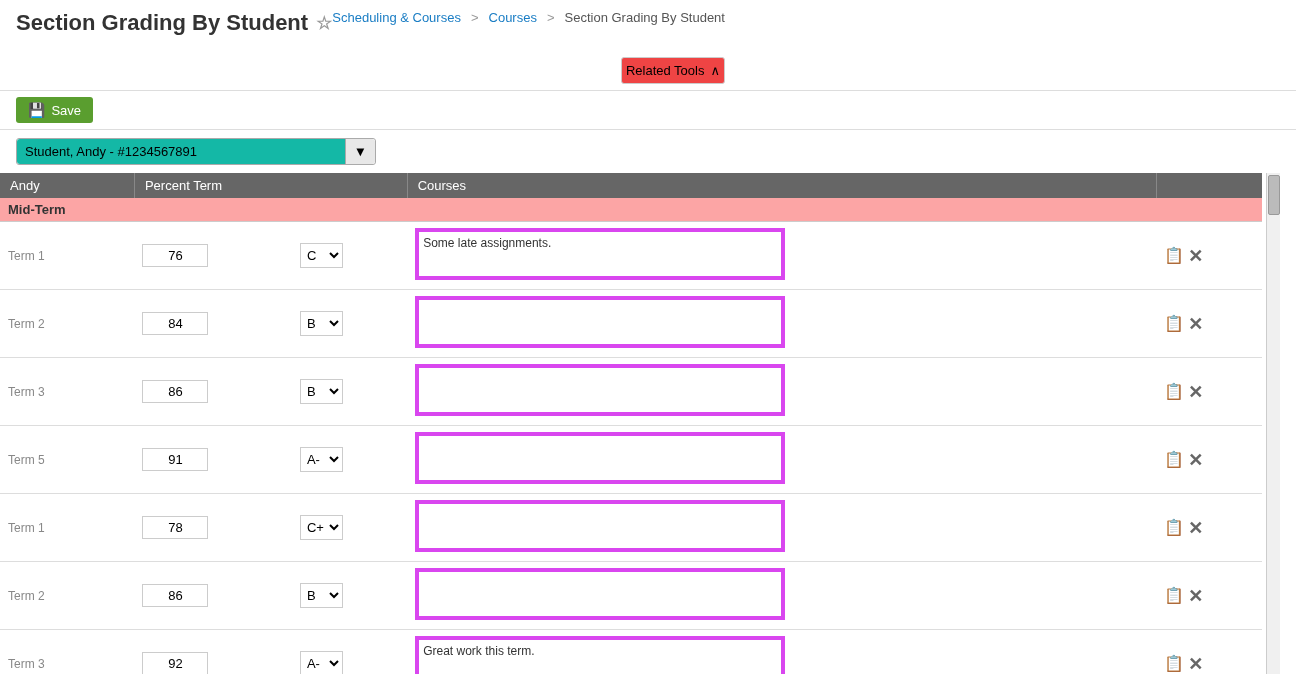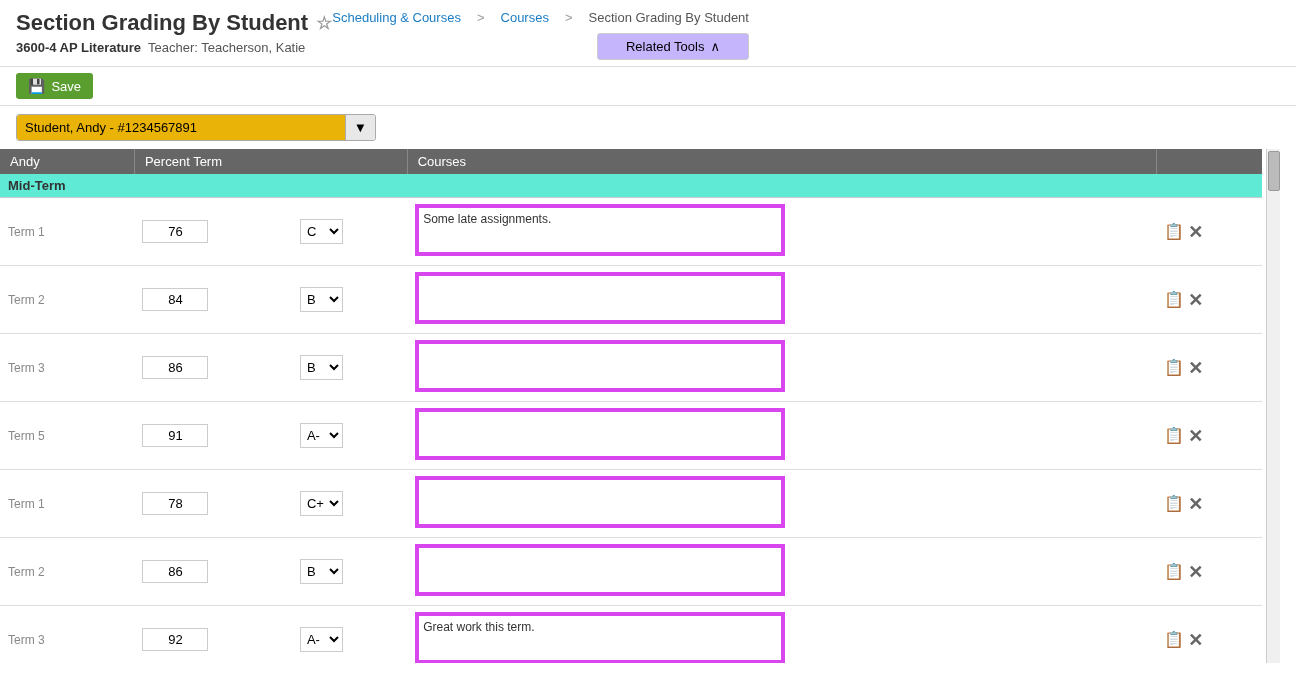--- a/index.html
+++ b/index.html
@@ -6,52 +6,52 @@
     body { font-family: Arial, sans-serif; font-size: 13px; background: #fff; color: #333; overflow: hidden; width: 1296px; height: 674px; }
 
     
     .header { display: flex; align-items: flex-start; justify-content: flex-start; padding: 10px 16px 6px 16px; border-bottom: 1px solid #ddd; }
     .header-left { display: flex; flex-direction: column; gap: 4px; }
     .page-title { font-size: 22px; font-weight: bold; color: #333; display: flex; align-items: center; gap: 8px; }
     .star-icon { color: #999; font-size: 18px; cursor: pointer; }
     .subtitle { font-size: 13px; color: #555; }
     .subtitle strong { color: #333; font-weight: bold; }
     .header-right { display: flex; flex-direction: column; align-items: flex-end; gap: 8px; }
-    .breadcrumb { font-size: 13px; display: flex; align-items: center; gap: 16px; }
+    .breadcrumb { font-size: 13px; display: flex; align-items: center; gap: 10px; }
     .breadcrumb a { color: #1a7dc4; text-decoration: none; }
     .breadcrumb span { color: #999; }
     .breadcrumb .current { color: #555; }
-    .related-tools-btn { border: 1px solid #ccc; background: #c4b5fd; padding: 5px 28px; font-size: 13px; cursor: pointer; display: flex; align-items: center; gap: 6px; border-radius: 3px; }
+    .related-tools-btn { border: 1px solid #ccc; background: #ef4444; padding: 5px 4px; font-size: 13px; cursor: pointer; display: flex; align-items: center; gap: 6px; border-radius: 3px; margin-top: 24px; }
 
     
     .toolbar { padding: 6px 16px; border-bottom: 1px solid #ddd; display: flex; align-items: center; gap: 8px; }
     .save-btn { background: #5a9e2f; color: #fff; border: none; padding: 5px 12px; font-size: 13px; cursor: pointer; border-radius: 3px; display: flex; align-items: center; gap: 6px; }
     .save-icon { font-size: 14px; }
 
     
     .student-selector { padding: 8px 16px; }
     .student-dropdown { display: flex; align-items: center; width: 360px; border: 1px solid #aaa; border-radius: 3px; }
-    .student-dropdown input { flex: 1; border: none; padding: 5px 8px; font-size: 13px; outline: none; background: #eab308; border-radius: 3px 0 0 3px; }
+    .student-dropdown input { flex: 1; border: none; padding: 5px 8px; font-size: 13px; outline: none; background: #14b8a6; border-radius: 3px 0 0 3px; }
     .student-dropdown .dd-btn { background: #e8e8e8; border: none; border-left: 1px solid #aaa; padding: 5px 8px; cursor: pointer; border-radius: 0 3px 3px 0; }
 
     
     .main-content { padding: 0 16px 0 0; display: flex; height: calc(674px - 160px); overflow: hidden; }
     .grade-area { flex: 1; overflow-y: auto; padding-right: 4px; }
 
     
     .scrollbar { width: 14px; background: #f0f0f0; border-left: 1px solid #ccc; position: relative; }
     .scrollbar-thumb { width: 12px; height: 40px; background: #bbb; border: 1px solid #999; position: absolute; top: 2px; left: 1px; border-radius: 2px; }
 
     
     .grade-table { width: 100%; border-collapse: collapse; }
     .table-header { background: #666; color: #fff; }
     .table-header th { padding: 5px 10px; text-align: left; font-weight: normal; font-size: 13px; border-right: 1px solid #888; }
     .table-header th:last-child { border-right: none; }
 
-    .section-header { background: #5eead4; }
+    .section-header { background: #fca5a5; }
     .section-header td { padding: 4px 8px; font-weight: bold; font-size: 13px; color: #333; border-bottom: 1px solid #ccc; }
 
     .grade-row { border-bottom: 1px solid #ddd; }
     .grade-row td { padding: 6px 8px; vertical-align: middle; }
 
     .task-label { color: #888; font-size: 12px; white-space: nowrap; }
     .score-input { width: 66px; border: 1px solid #ccc; padding: 3px 19px; font-size: 13px; text-align: center; }
     .grade-select { border: 1px solid #ccc; padding: 3px 2px; font-size: 13px; background: #fff; }
     .comment-textarea { width: 370px; height: 52px; border: 4px solid #d946ef; padding: 4px; font-size: 12px; resize: none; font-family: Arial, sans-serif; color: #333; }
     .action-icons { display: flex; align-items: center; gap: 4px; }
@@ -65,25 +65,20 @@
     .col-actions { width: 50px; }
   </style>
 </head>
 <body>
 
 <div class="header">
   <div class="header-left">
     <div class="page-title">
       <span>Section Grading By Student</span>
       <span class="star-icon">☆</span>
-    </div>
-    <div class="subtitle">
-      <strong>3600-4 AP Literature</strong>&nbsp;
-      <span>Teacher:</span>
-      <span>Teacherson, Katie</span>
     </div>
   </div>
   <div class="header-right">
     <div class="breadcrumb">
       <a href="#">Scheduling &amp; Courses</a>
       <span>&gt;</span>
       <a href="#">Courses</a>
       <span>&gt;</span>
       <span class="current">Section Grading By Student</span>
     </div>

